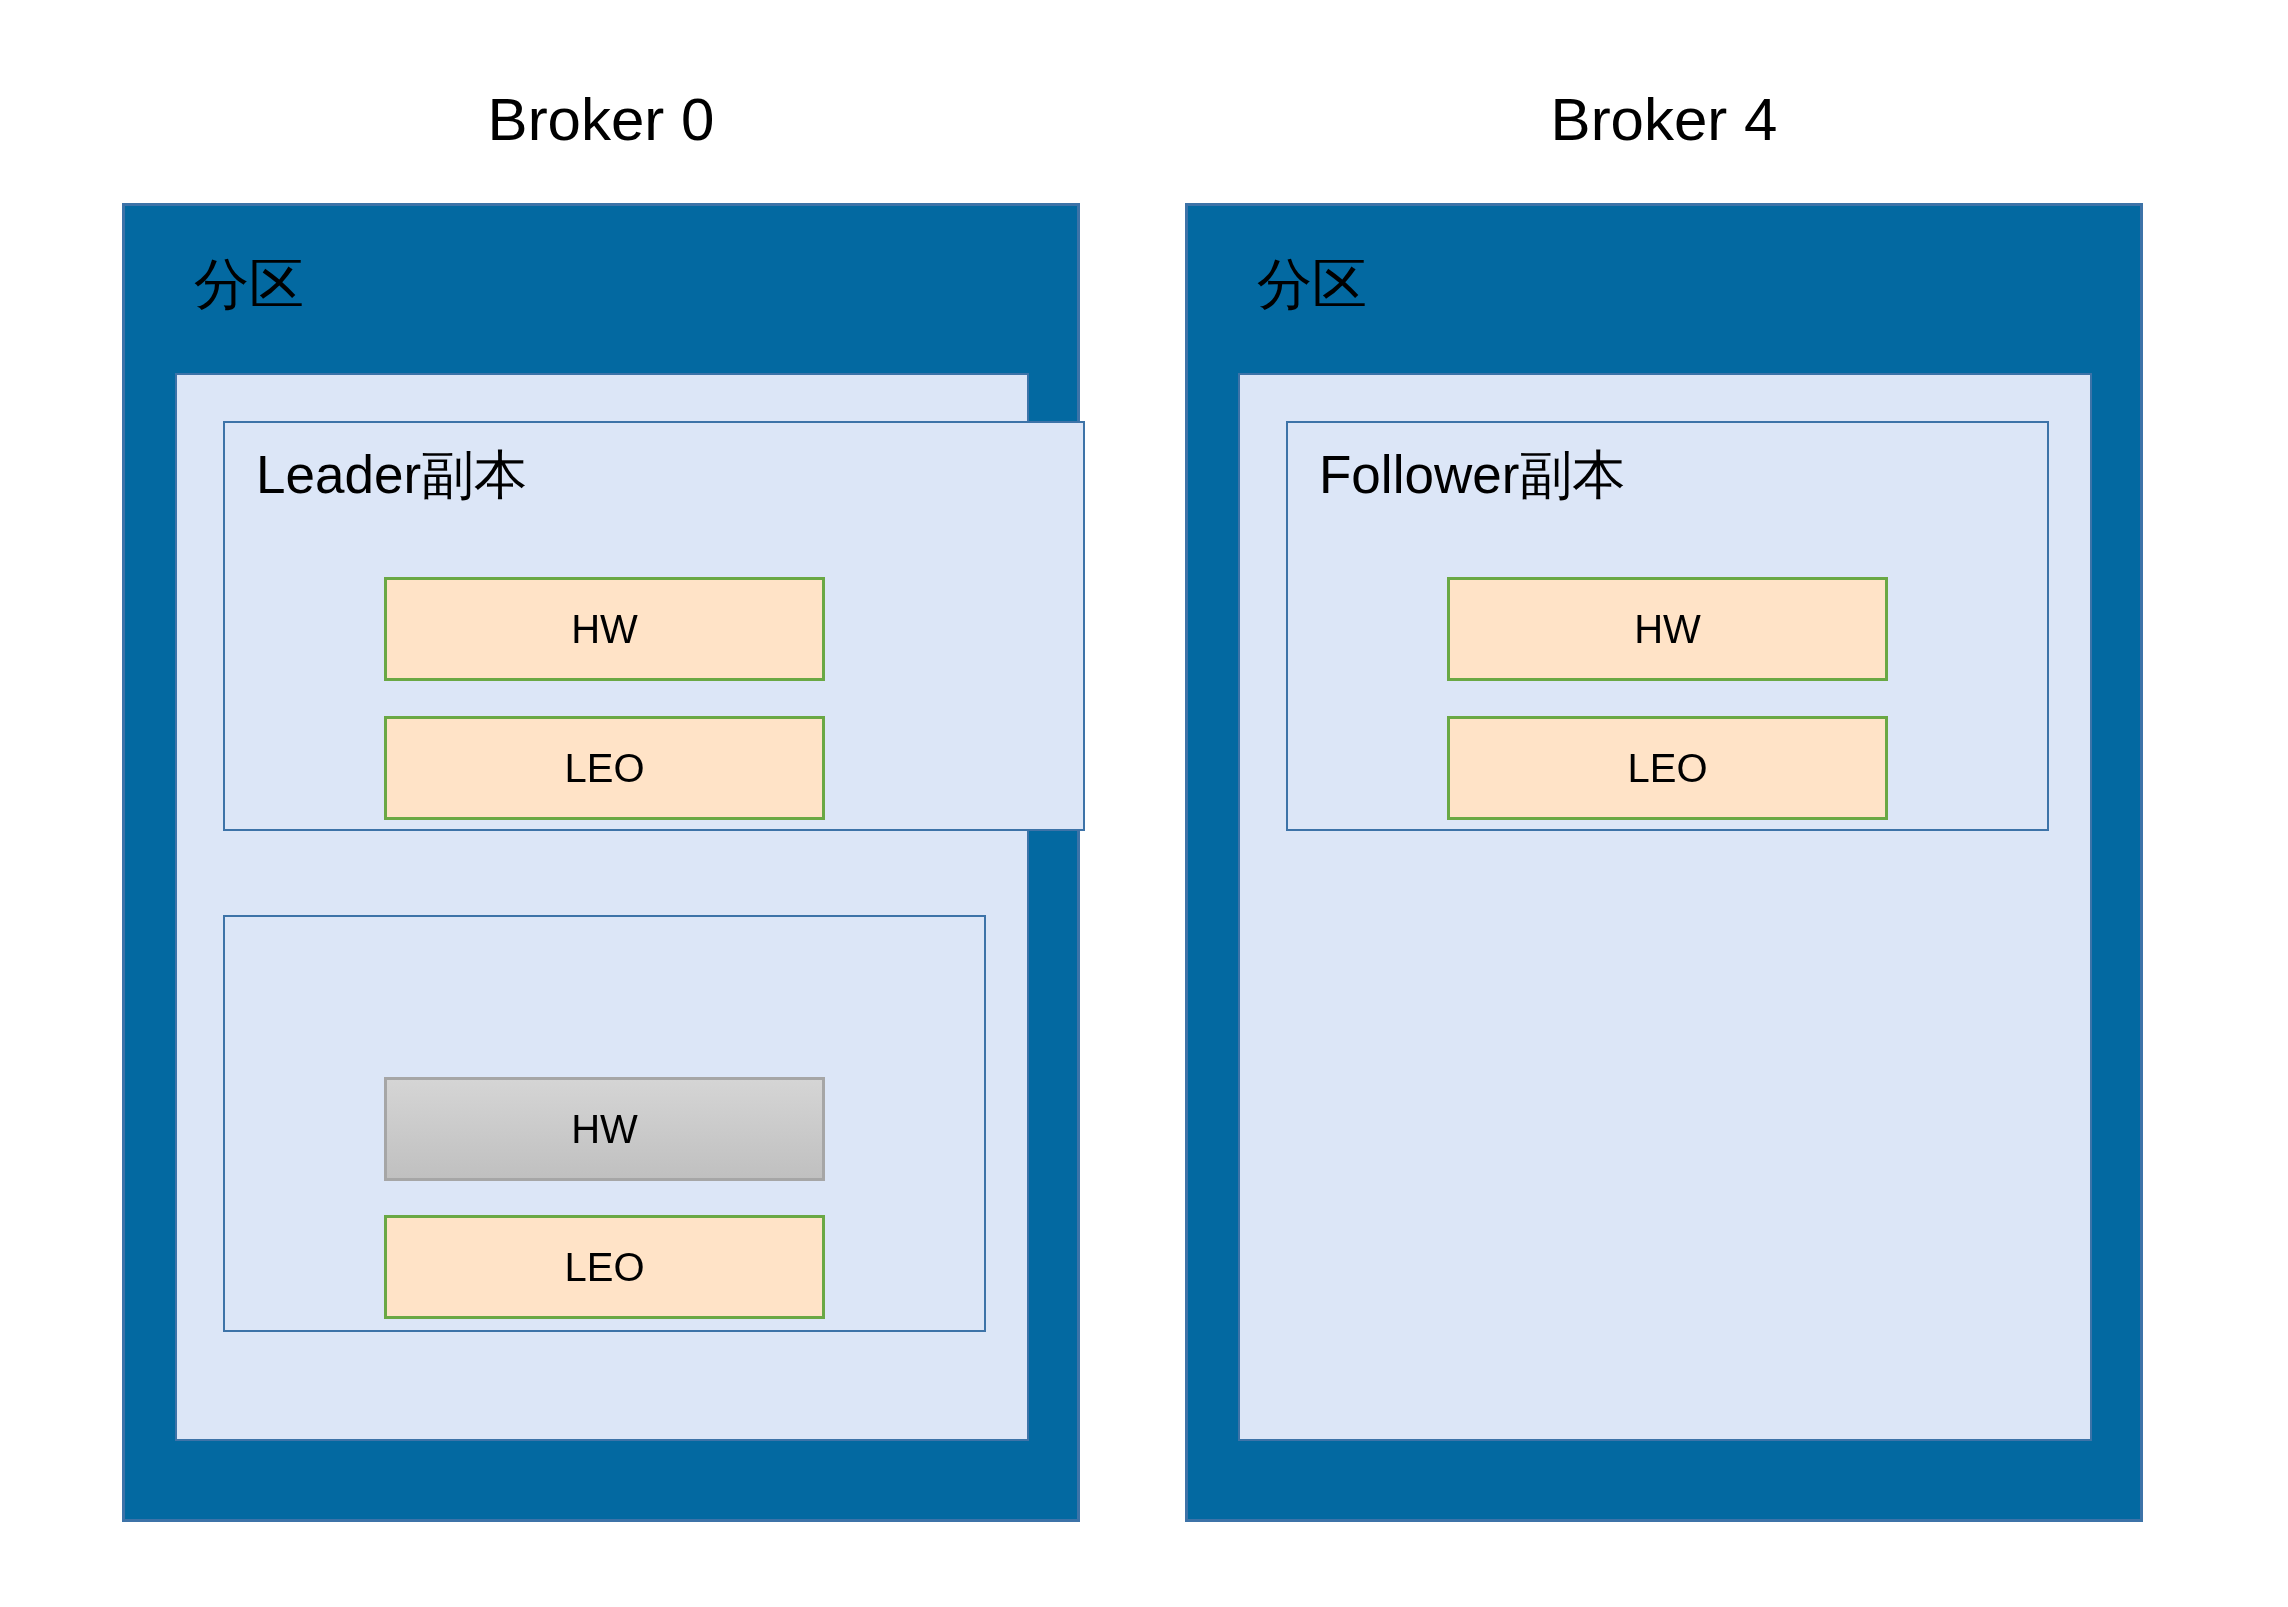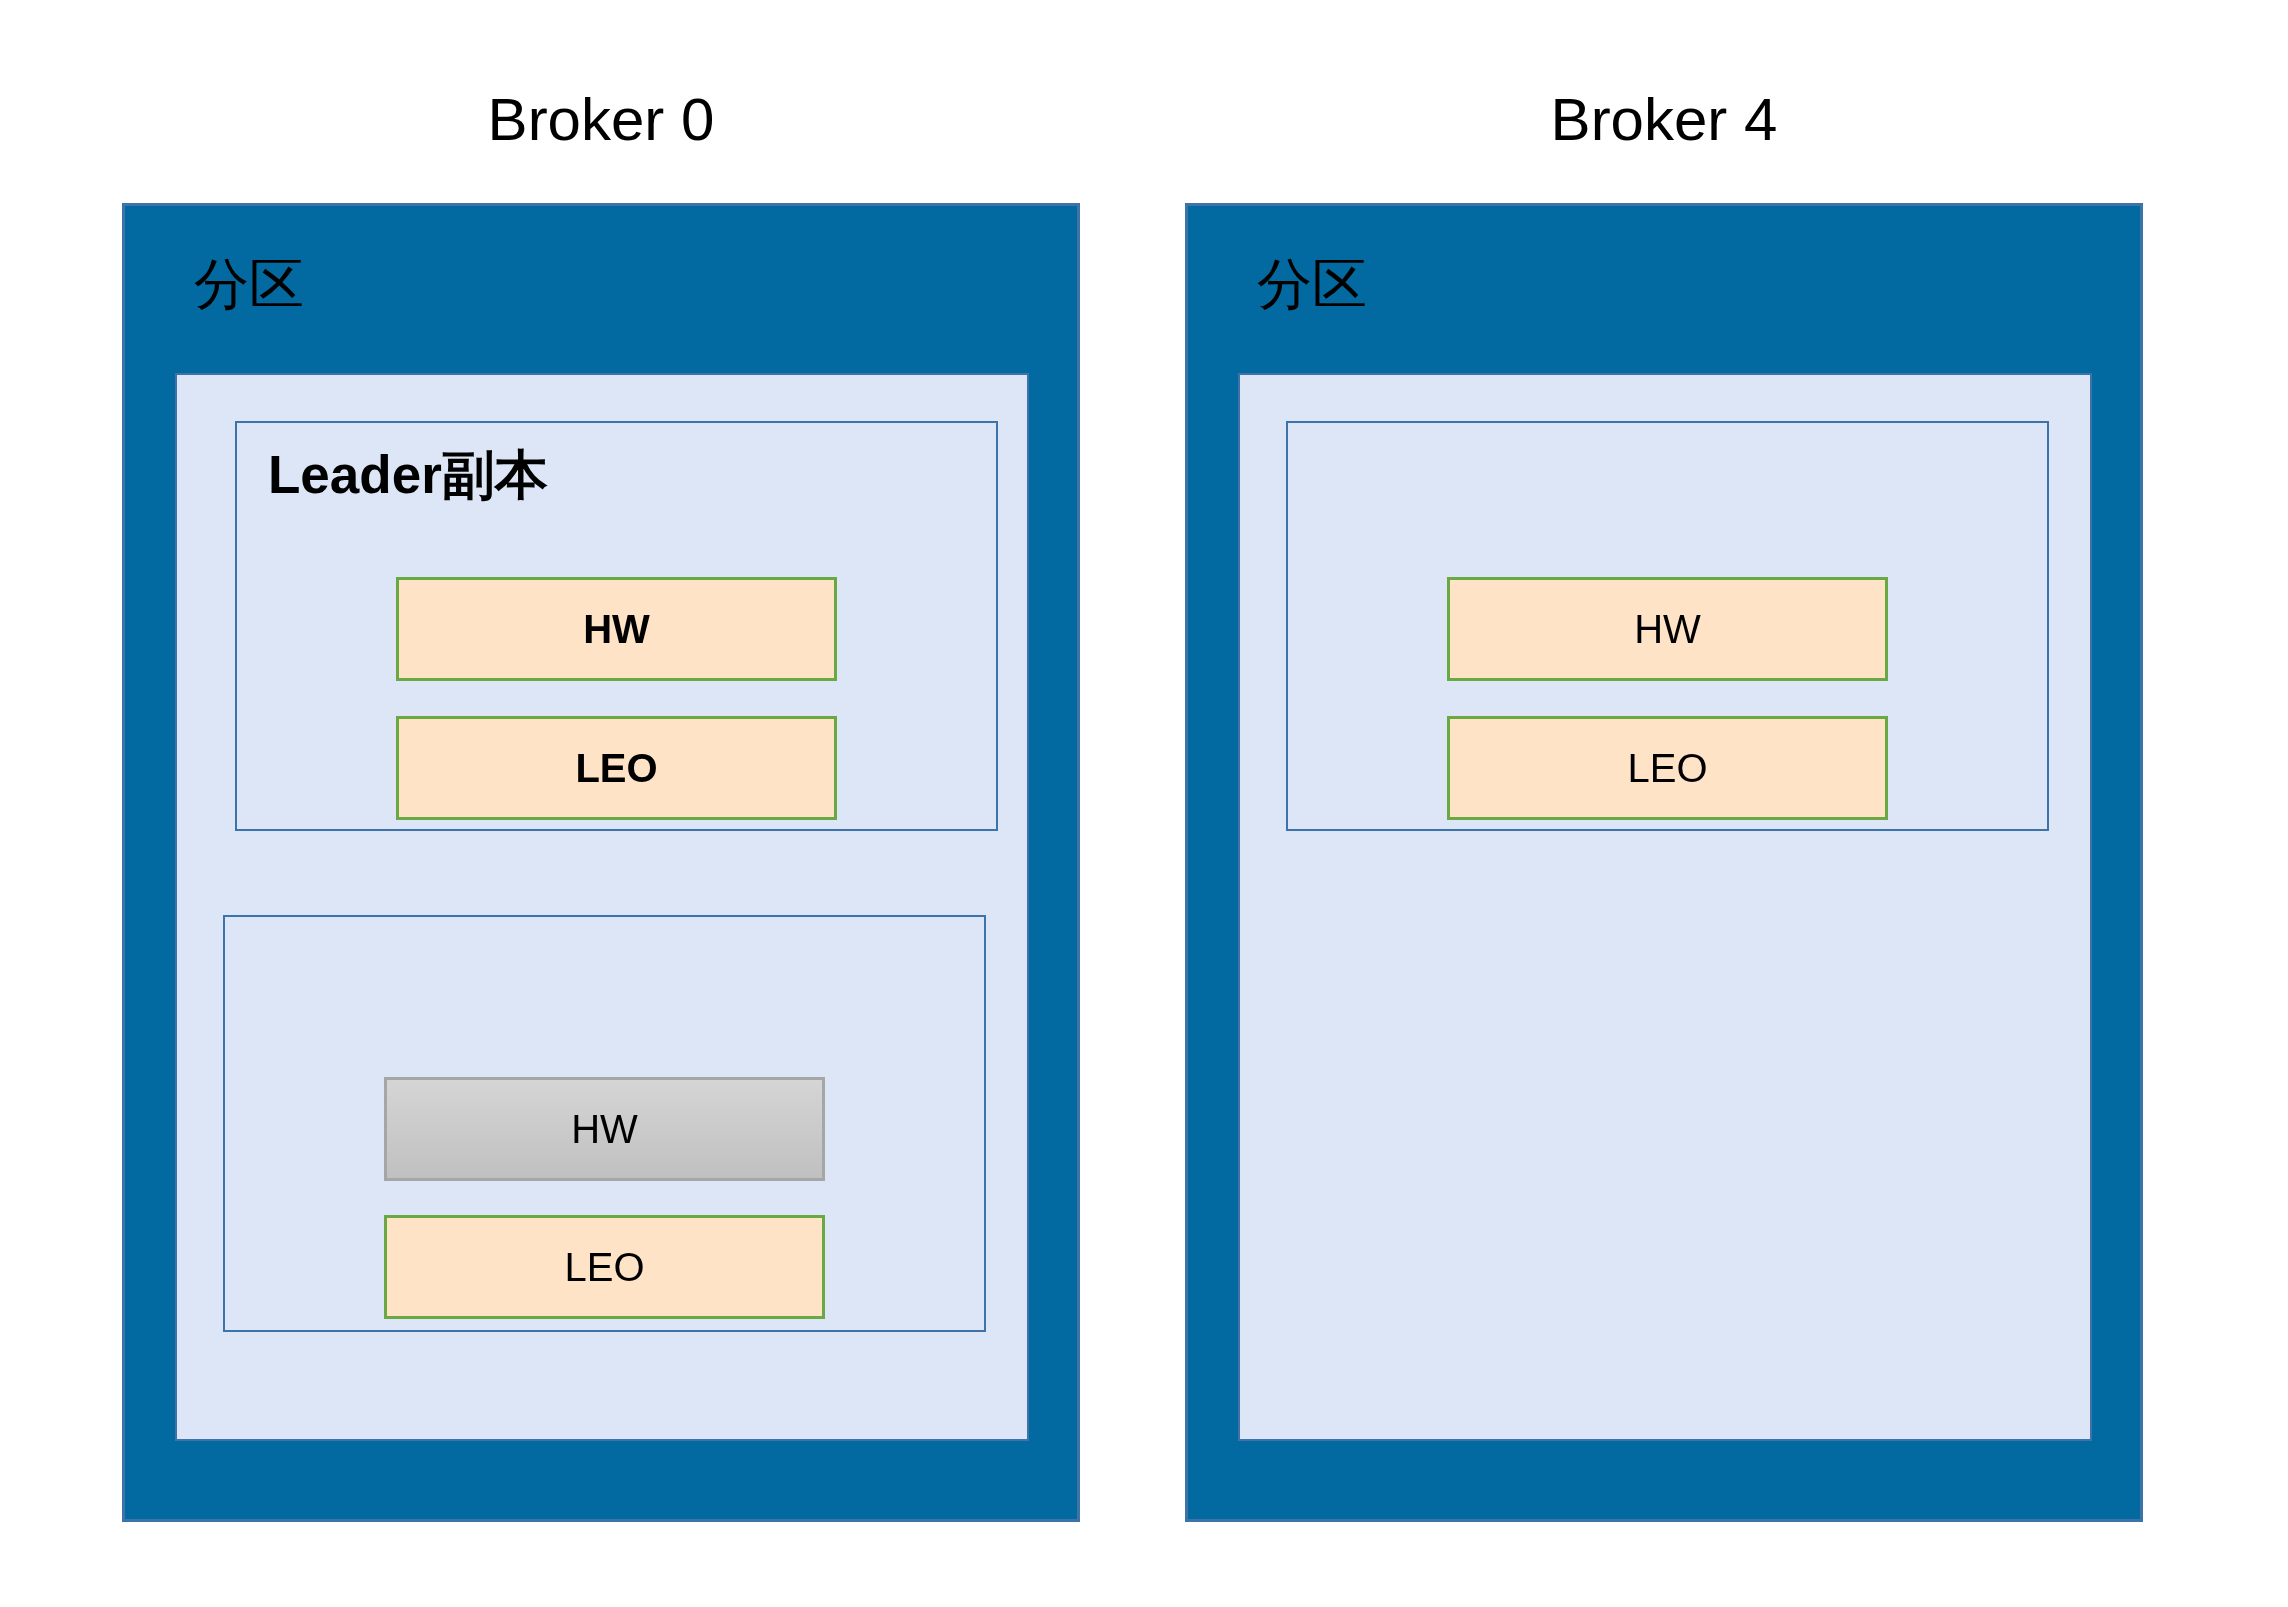--- a/index.html
+++ b/index.html
@@ -121,21 +121,21 @@
 <div class="canvas">
 
   <div class="broker-title" id="broker0-title">Broker 0</div>
 
   <div class="broker-box" id="broker0-box">
 
     <div class="partition-label" id="broker0-partition-label" style="left:69px; top:51px;">分区</div>
 
     <div class="partition-box" id="broker0-partition-box" style="left:50px; top:167px; width:854px; height:1068px;">
 
-      <div class="replica-box" id="leader-replica-box" style="left:58px; top:46px; width:763px; height:410px;font-weight:bold;">
+      <div class="replica-box" id="leader-replica-box" style="left:46px; top:46px; width:862px; height:410px;">
         <div class="replica-title">Leader副本</div>
         <div class="chip orange hw">HW</div>
         <div class="chip orange leo">LEO</div>
       </div>
 
       <div class="replica-box" id="allfollower-box" style="left:46px; top:540px; width:763px; height:417px;">
         <div class="chip gray hw-af">HW</div>
         <div class="chip orange leo-af">LEO</div>
       </div>
 
@@ -144,20 +144,21 @@
 
   <div class="broker-title" id="broker1-title">Broker 4</div>
 
   <div class="broker-box" id="broker1-box">
 
     <div class="partition-label" id="broker1-partition-label" style="left:69px; top:51px;">分区</div>
 
     <div class="partition-box" id="broker1-partition-box" style="left:50px; top:167px; width:854px; height:1068px;">
 
       <div class="replica-box" id="follower-replica-box" style="left:46px; top:46px; width:763px; height:410px;">
+        <div class="replica-title">Follower副本</div>
         <div class="chip orange hw">HW</div>
         <div class="chip orange leo">LEO</div>
       </div>
 
     </div>
   </div>
 
 </div>
 
 

